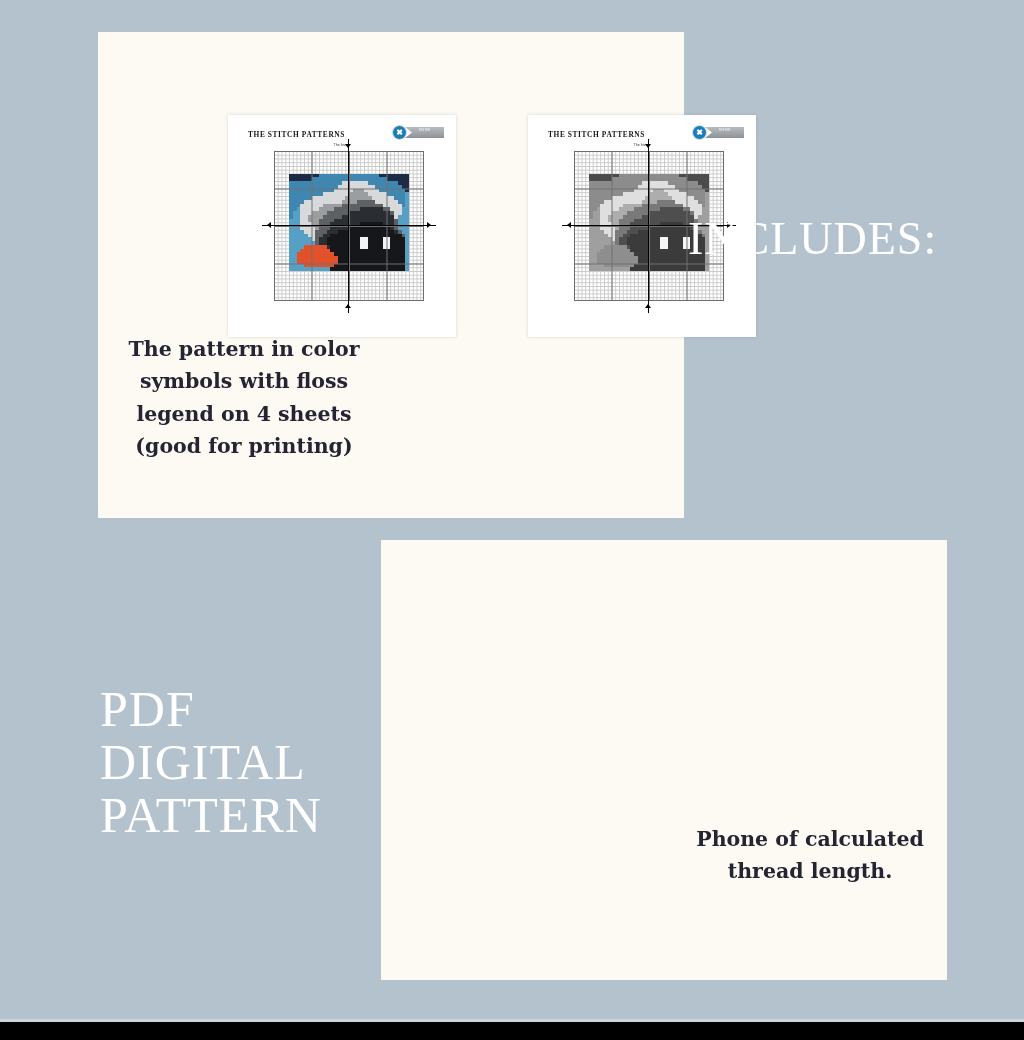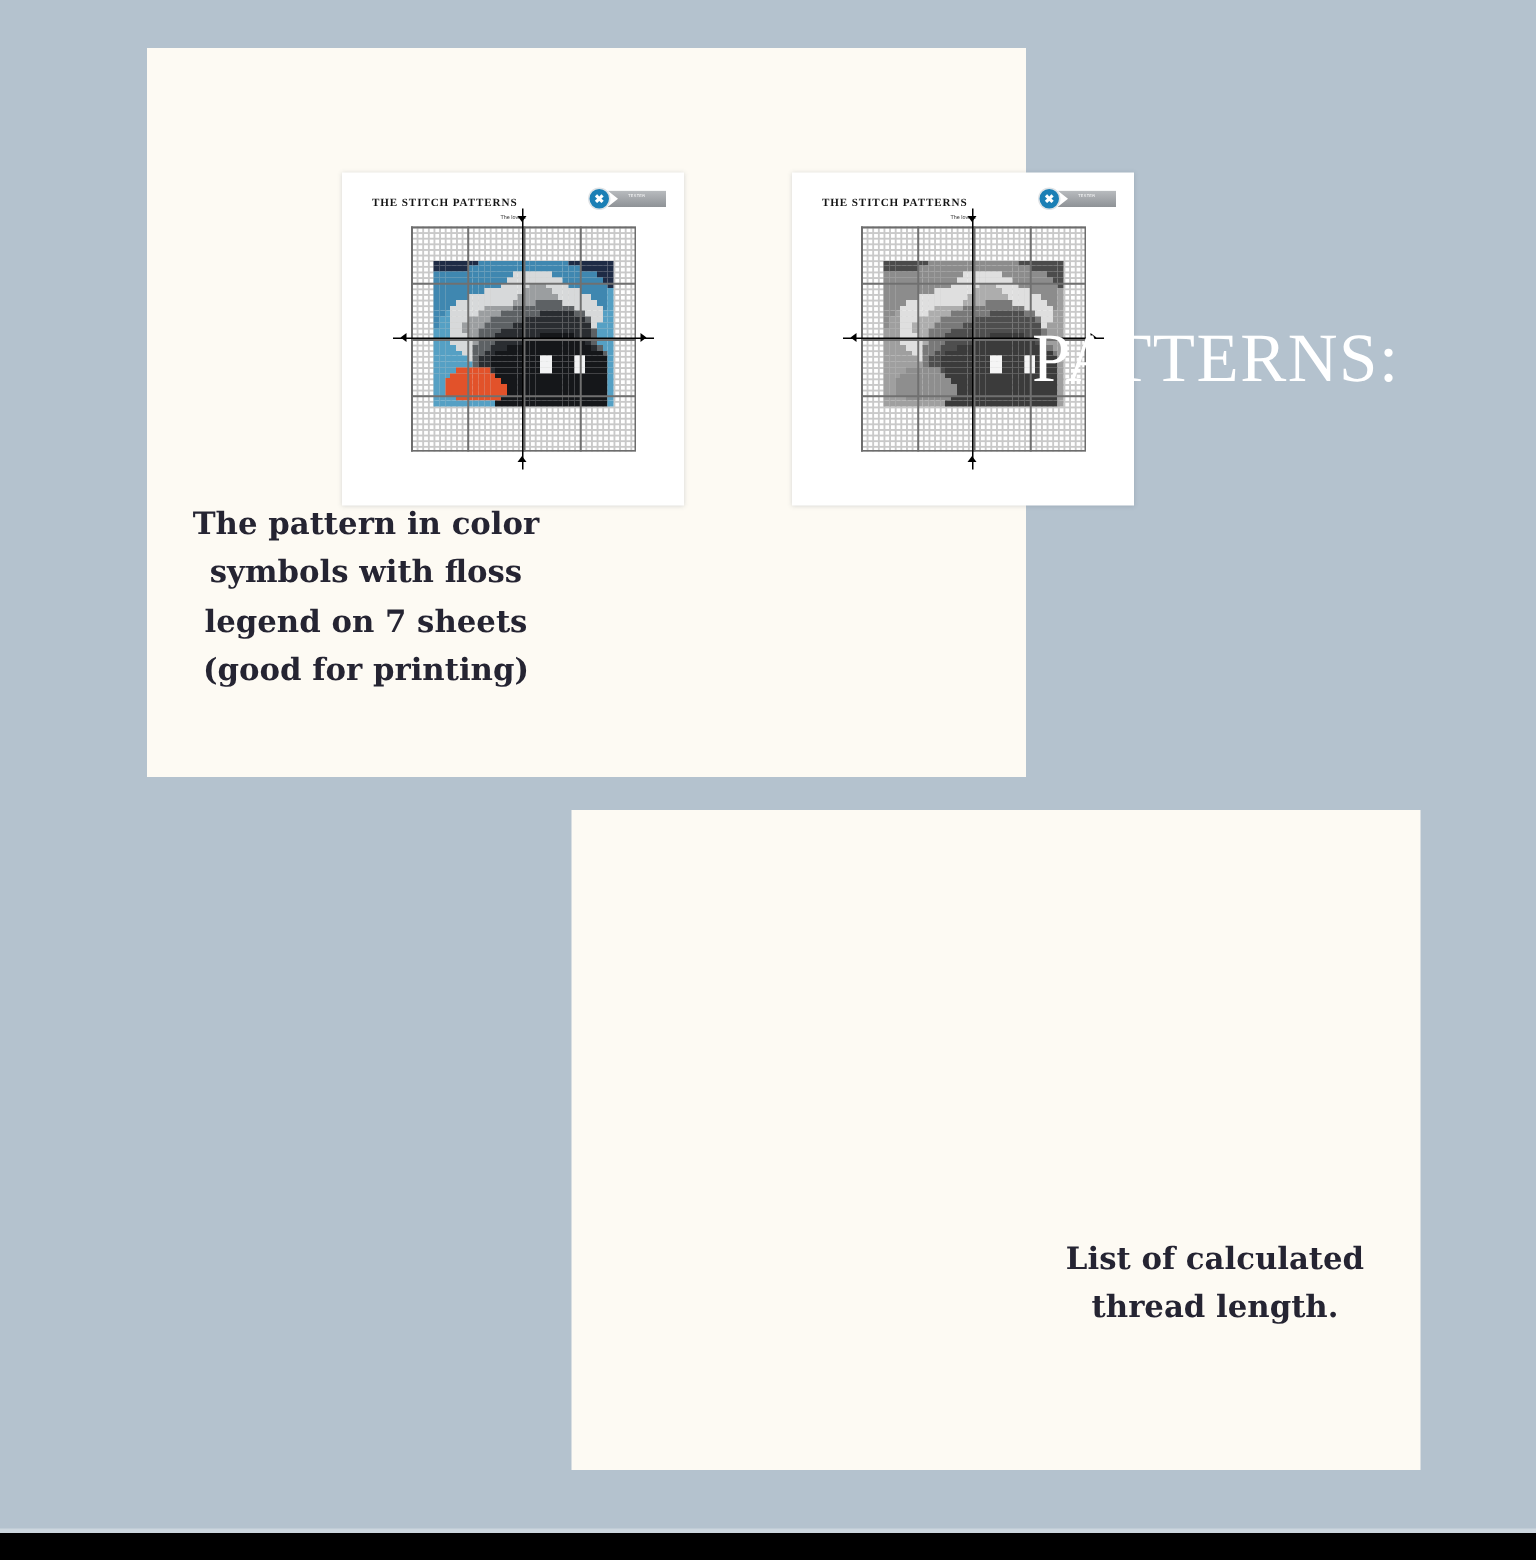--- a/index.html
+++ b/index.html
@@ -1824,20 +1824,25 @@
 
   <div class="panel" id="panel-bottom">
 
     
     
 
     
     
   </div>
 
-  <div class="big-head" id="includes-head">PATTERNS:</div>
+  <div class="big-head" id="includes-head">INCLUDES:</div>
+  <div class="big-head" id="pdf-head">
+    <div>PDF</div>
+    <div>DIGITAL</div>
+    <div>PATTERN</div>
+  </div>
 
-  <div class="caption" id="cap-1">The pattern in color symbols with floss legend on 7 sheets (good for printing)</div>
-  <div class="caption" id="cap-4">List of calculated thread length.</div>
+  <div class="caption" id="cap-1">The pattern in color symbols with floss legend on 4 sheets (good for printing)</div>
+  <div class="caption" id="cap-4">Phone of calculated thread length.</div>
 
   <div class="hairline"></div>
   <div class="bottom-band"></div>
 </div>
 
 </body></html>

